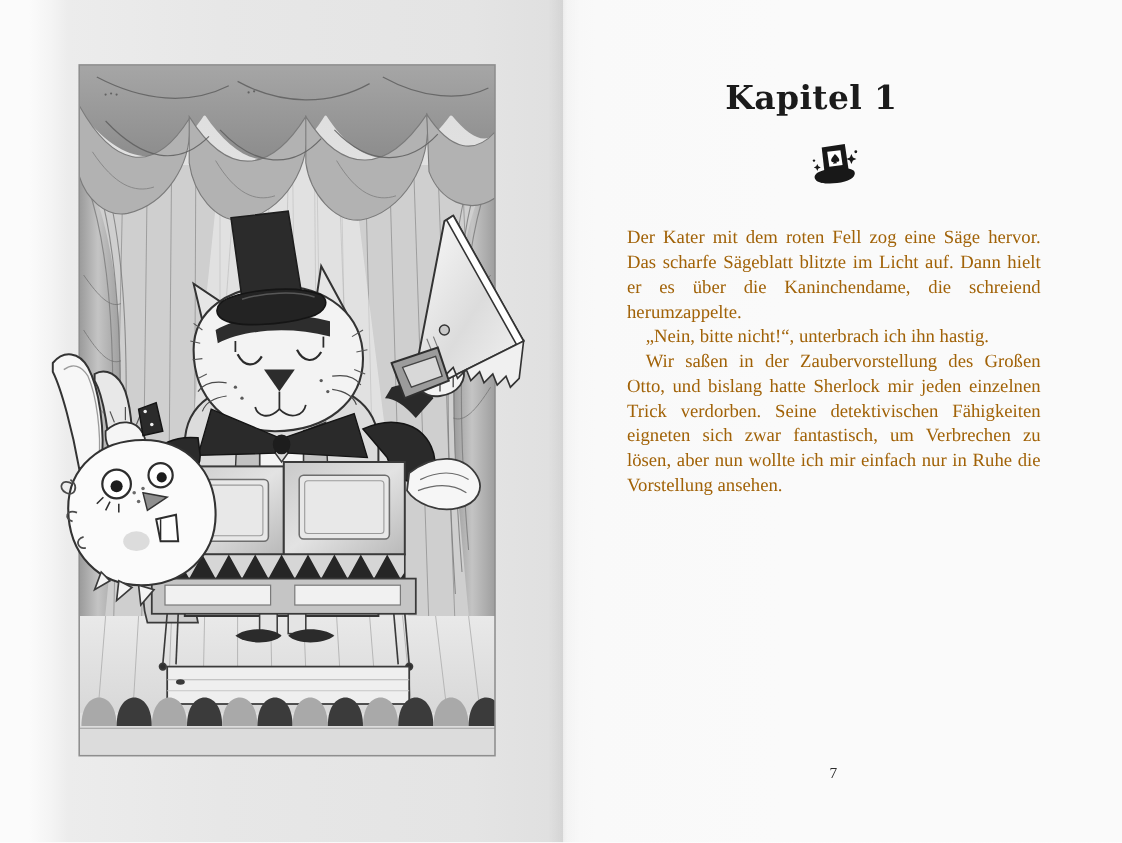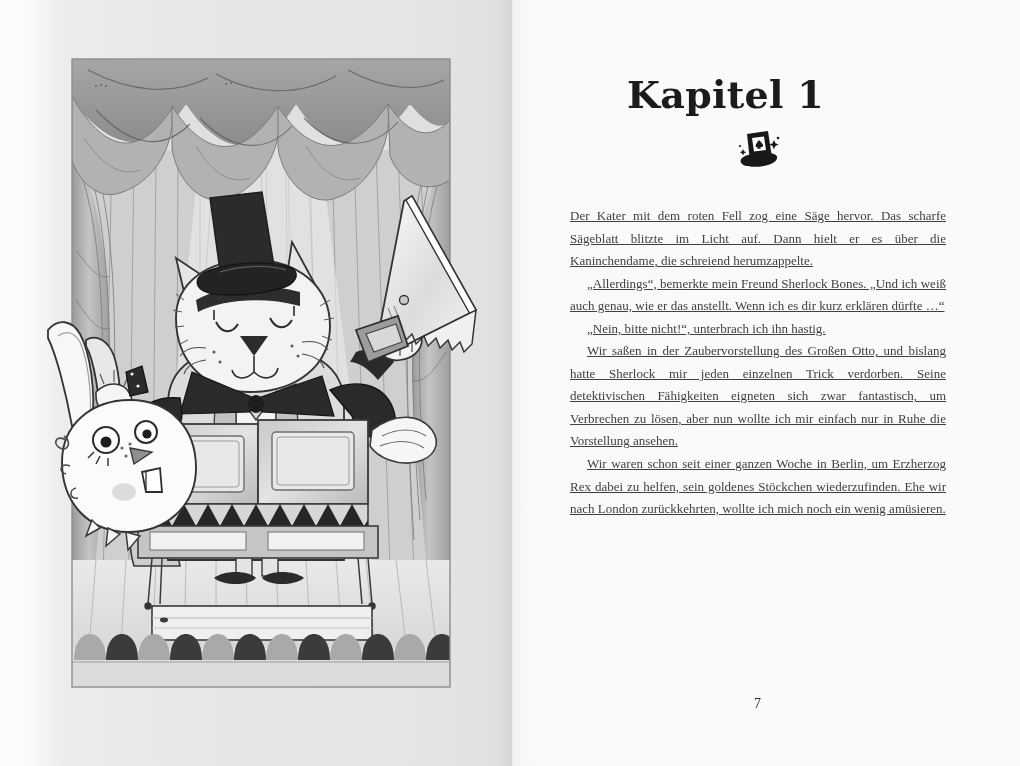--- a/index.html
+++ b/index.html
@@ -54,50 +54,49 @@
   .illustration-wrap {
     position: absolute;
     left: 0; top: 0;
     width: 512px; height: 766px;
   }
   .illustration-wrap svg { display: block; }
 
   
   .chapter-title {
     position: absolute;
-    left: 538px;
+    left: 550px;
     top: 72px;
     width: 375px;
     text-align: center;
     font-family: "DejaVu Serif", "Liberation Serif", serif;
     font-weight: bold;
-    font-size: 38px;
+    font-size: 30px;
     letter-spacing: 0.3px;
     color: #1b1b1b;
   }
   .chapter-ornament {
     position: absolute;
     left: 570px;
     top: 128px;
     width: 375px;
     text-align: center;
     line-height: 0;
   }
   .body-column {
     position: absolute;
     left: 570px;
     top: 205px;
     width: 376px;
-    font-size: 13px;
+    font-size: 17px;
     line-height: 22.55px;
-    color: #404040;
+    color: #a16207;
     text-align: justify;
     text-justify: inter-word;
     hyphens: manual;
-    text-decoration: underline;
   }
   .body-column p {
     margin: 0;
     text-indent: 0;
   }
   .body-column p.indent {
     text-indent: 17px;
   }
   .page-number {
     position: absolute;
@@ -549,21 +548,19 @@
         <path d="M8 21 L9 23.2 L11.2 24.2 L9 25.2 L8 27.4 L7 25.2 L4.8 24.2 L7 23.2 Z"></path>
         <circle cx="43" cy="10" r="1.3"></circle>
         <circle cx="5" cy="18" r="1.1"></circle>
         <circle cx="12" cy="37" r="1.1"></circle>
       </g>
     </svg>
   </div>
 
   <div class="body-column">
     <p>Der Kater mit dem roten Fell zog eine Säge hervor. Das scharfe Sägeblatt blitzte im Licht auf. Dann hielt er es über die Kaninchendame, die schreiend herumzappelte.</p>
-    <p class="indent">„Allerdings“, bemerkte mein Freund Sherlock Bones. „Und ich weiß auch genau, wie er das anstellt. Wenn ich es dir kurz erklären dürfte …“</p>
     <p class="indent">„Nein, bitte nicht!“, unterbrach ich ihn hastig.</p>
     <p class="indent">Wir saßen in der Zaubervorstellung des Großen Otto, und bislang hatte Sherlock mir jeden einzelnen Trick verdorben. Seine detektivischen Fähigkeiten eigneten sich zwar fantastisch, um Verbrechen zu lösen, aber nun wollte ich mir einfach nur in Ruhe die Vorstellung ansehen.</p>
-    <p class="indent">Wir waren schon seit einer ganzen Woche in Berlin, um Erzherzog Rex dabei zu helfen, sein goldenes Stöckchen wiederzufinden. Ehe wir nach London zurückkehrten, wollte ich mich noch ein wenig amüsieren.</p>
   </div>
 
   <div class="page-number">7</div>
 
 </div>
 
 </body></html>

